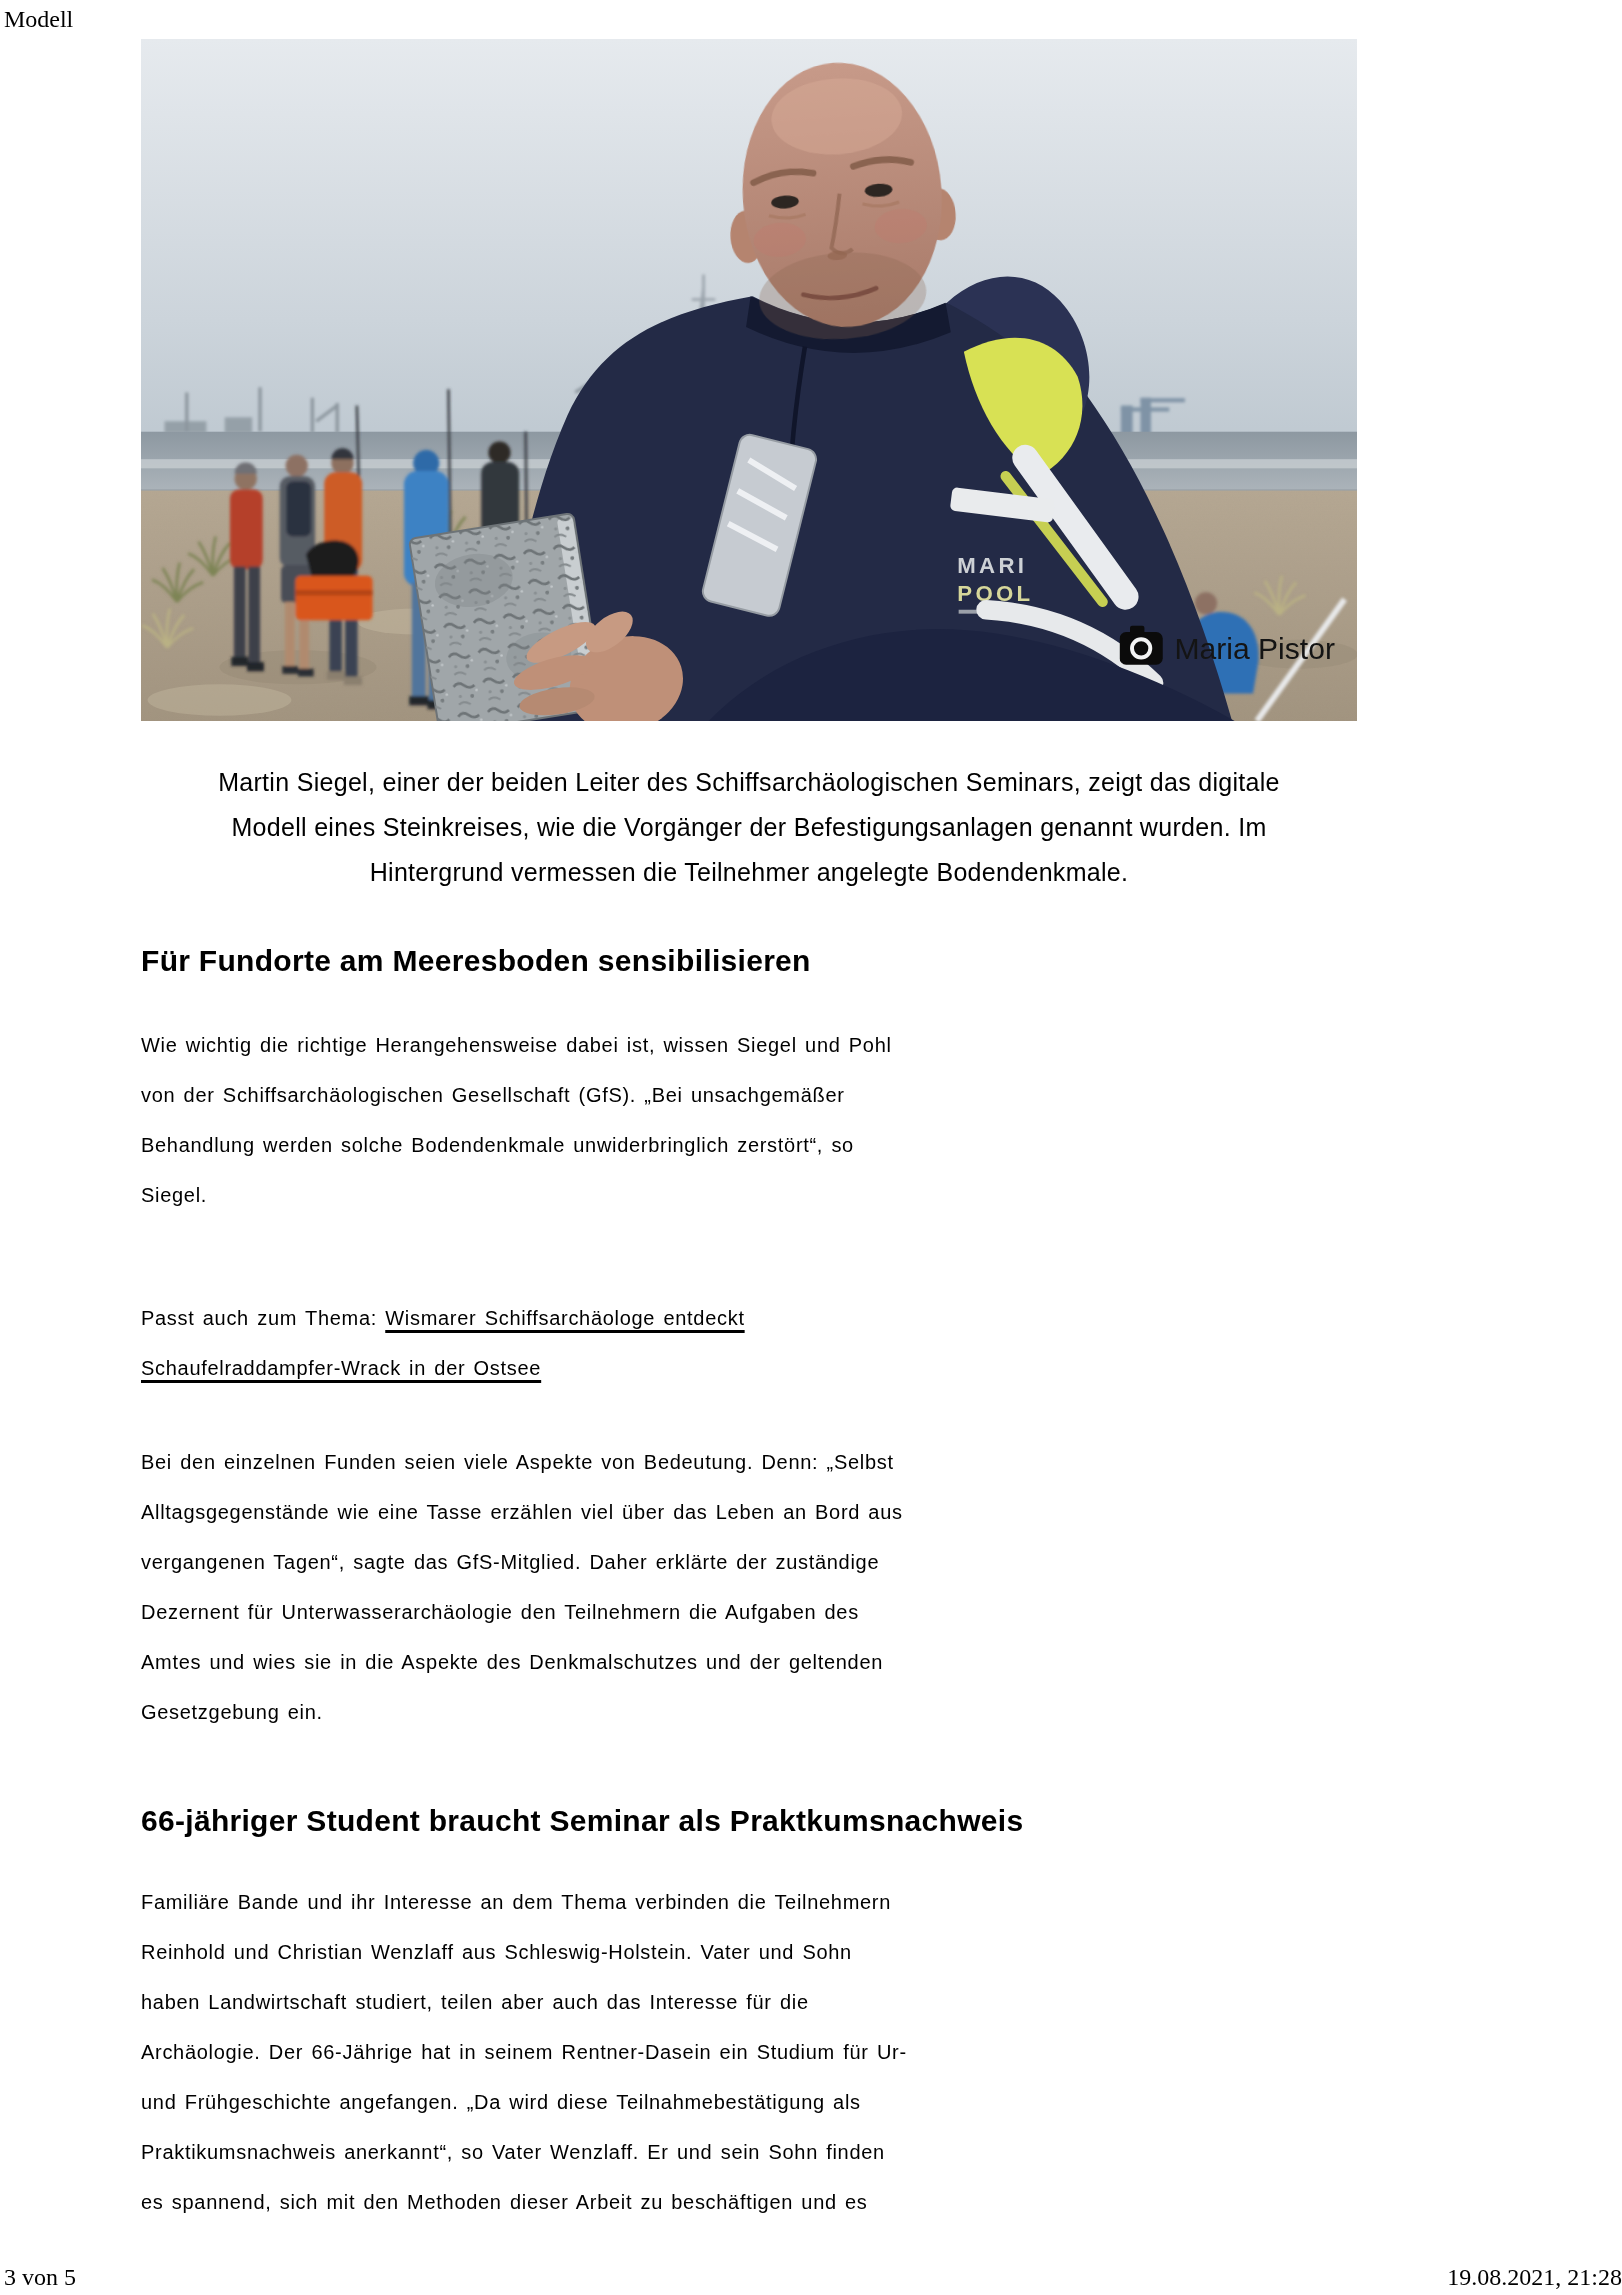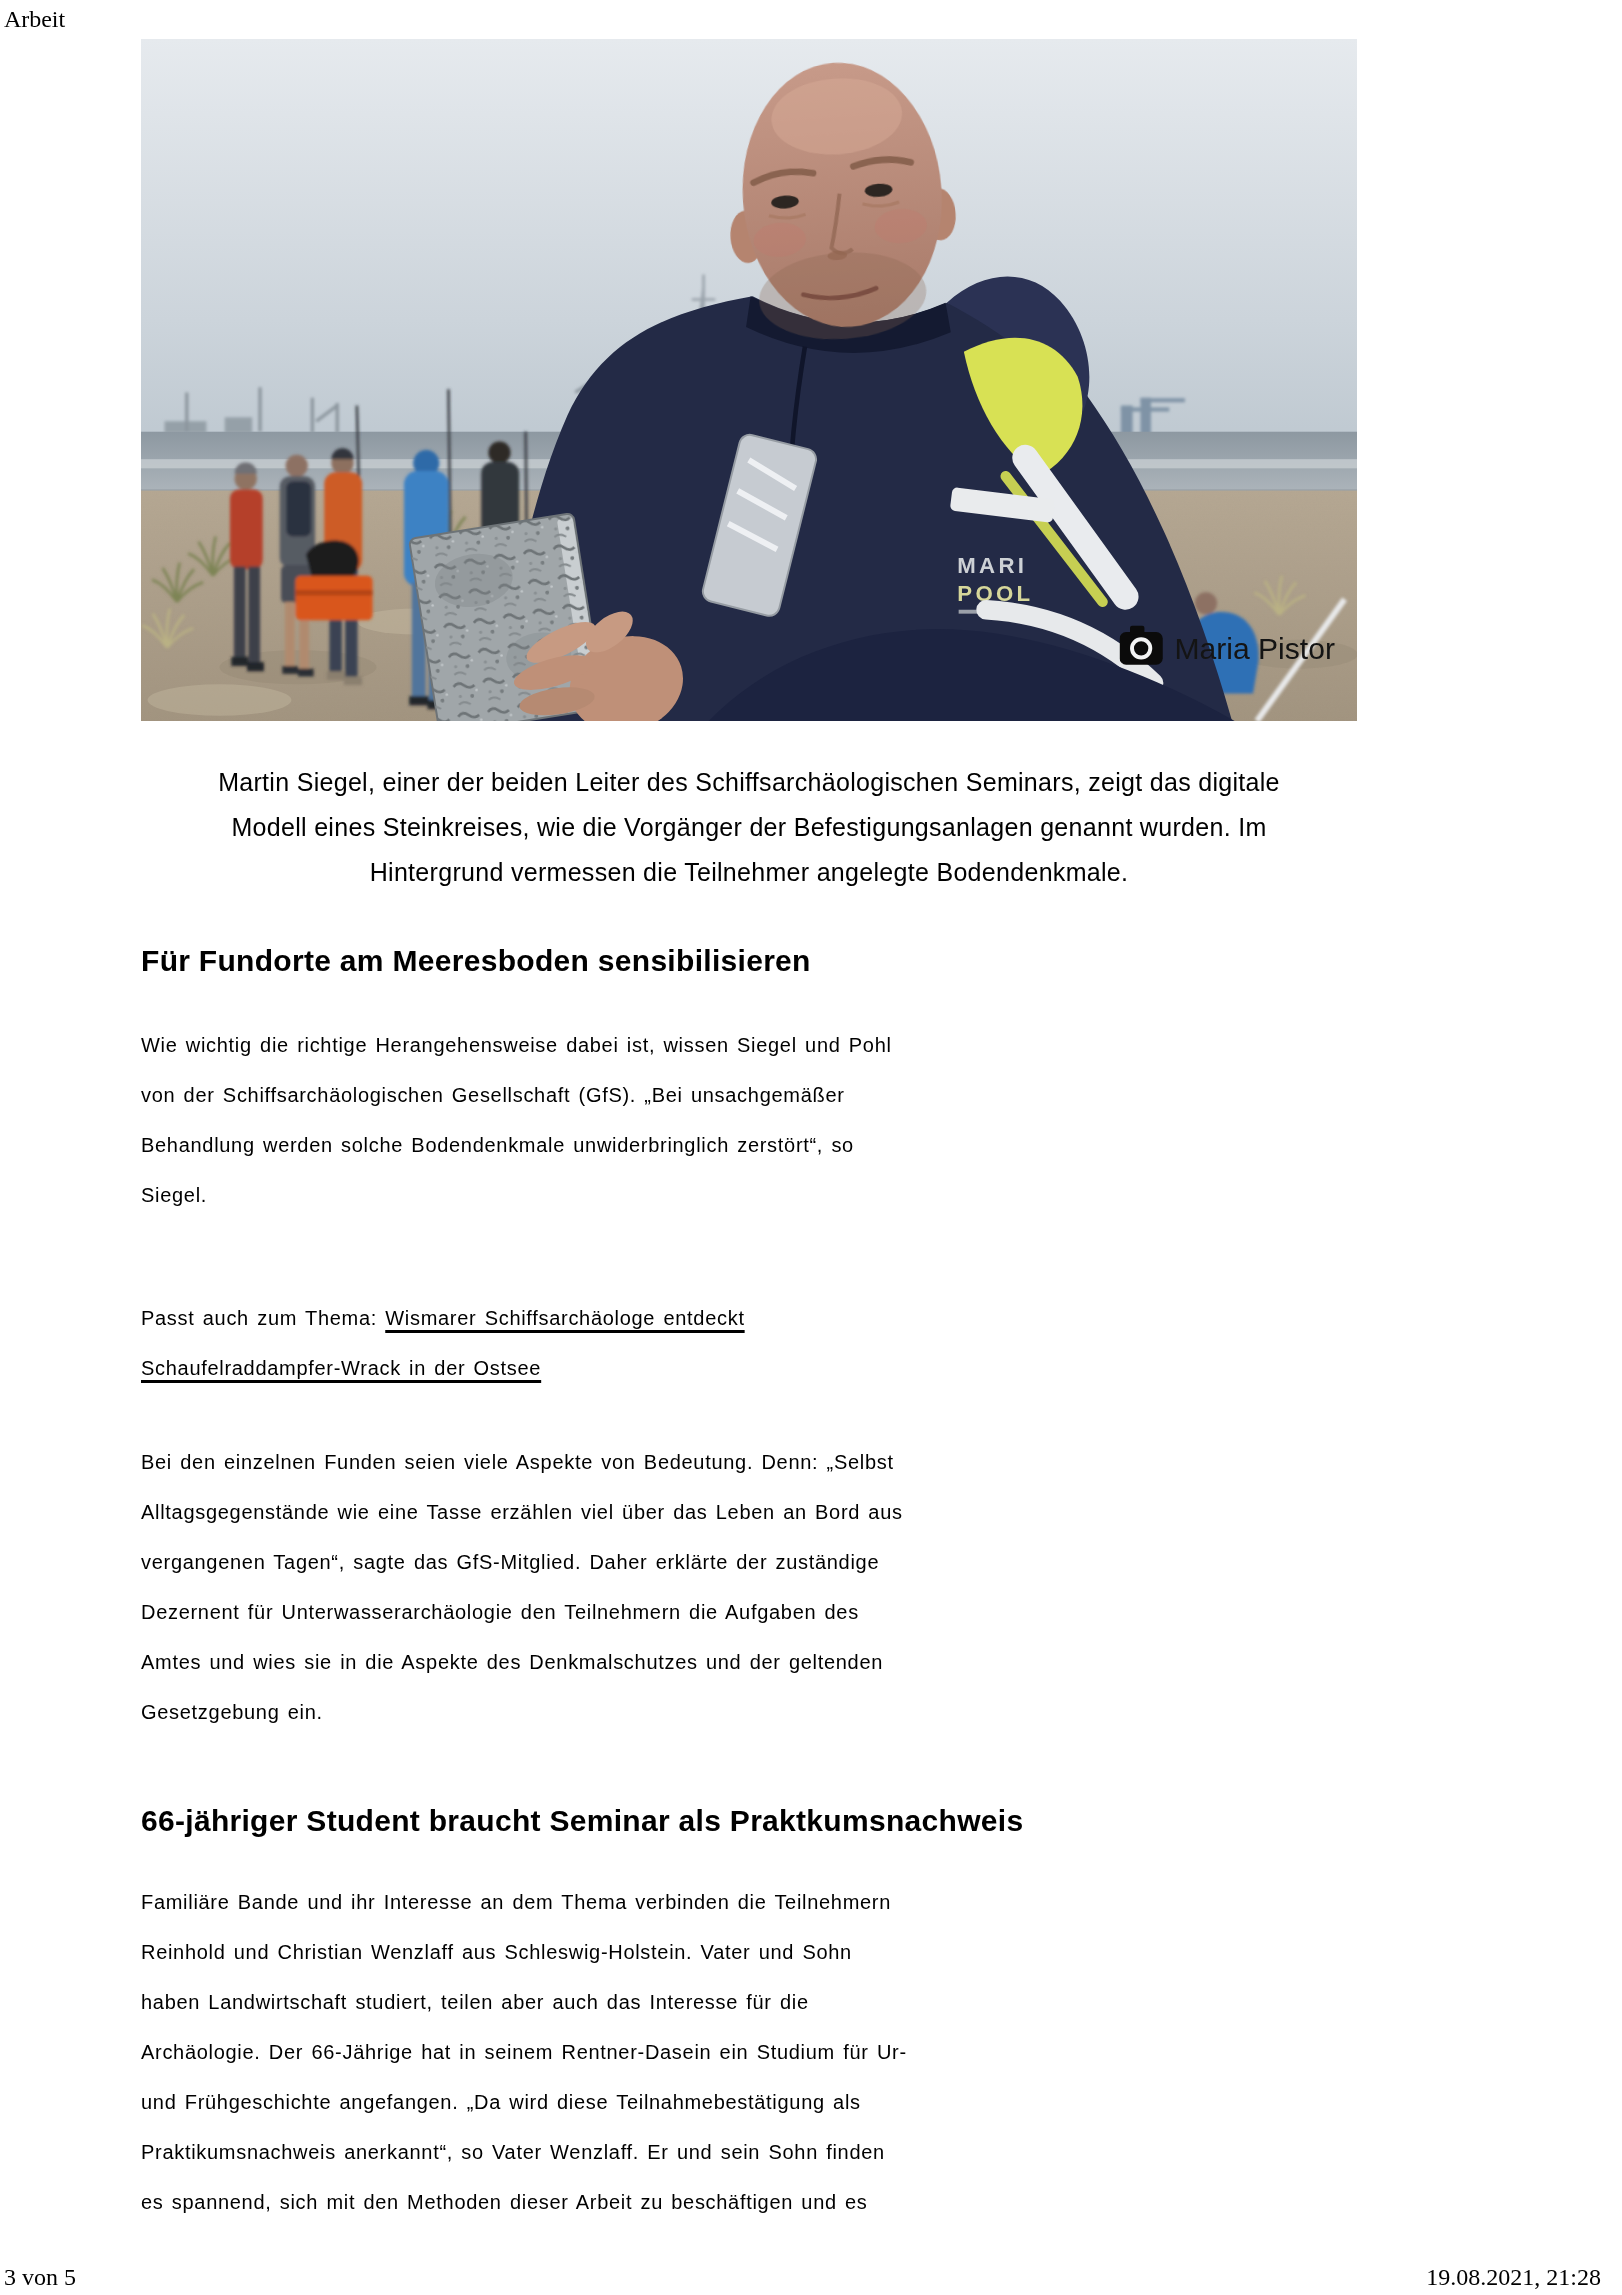--- a/index.html
+++ b/index.html
@@ -4,21 +4,21 @@
 <style>
   html, body { margin:0; padding:0; background:#ffffff; }
   .page {
     position:relative; width:1622px; height:2295px; background:#ffffff;
     font-family:"Liberation Sans", sans-serif; color:#000; overflow:hidden;
   }
   .chrome { font-family:"Liberation Serif", serif; font-size:24px; line-height:29px; color:#000; }
   .hdr-left  { position:absolute; top:5.2px;  left:3.9px;  }
   .hdr-right { position:absolute; top:5.2px;  right:3.9px; }
   .ftr-left  { position:absolute; top:2263px; left:3.9px;  }
-  .ftr-right { position:absolute; top:2263px; right:21px; }
+  .ftr-right { position:absolute; top:2263px; right:0; }
 
   .photo-wrap { position:absolute; left:141px; top:39px; width:1216px; height:682px;border-radius:17px; }
   .photo-wrap svg { display:block; width:100%; height:100%; }
 
   .caption {
     position:absolute; left:141px; top:760px; width:1216px;
     font-size:25px; line-height:45px; letter-spacing:0.3px;
     text-align:center; white-space:pre-line;
   }
   .headline {
@@ -41,21 +41,21 @@
     color:#000; text-decoration:underline; text-decoration-thickness:2.6px;
     text-underline-offset:4.6px; cursor:pointer; white-space:pre-line;
   }
   svg text { font-family:"Liberation Sans", sans-serif; }
 </style>
 </head>
 <body>
 
 <div class="page">
 
-  <div class="chrome hdr-left">Arbeit</div>
+  <div class="chrome hdr-left">Modell</div>
 
   <div class="photo-wrap">
     <svg viewBox="0 0 1859 1042" preserveAspectRatio="none">
       <defs>
         <linearGradient id="skyGrad" x1="0" y1="0" x2="0" y2="1">
           <stop offset="0" stop-color="#e6eaee"></stop>
             <stop offset="0.7" stop-color="#ccd4db"></stop>
             <stop offset="1" stop-color="#bfc9d1"></stop>
         </linearGradient>
         <linearGradient id="seaGrad" x1="0" y1="0" x2="0" y2="1">

